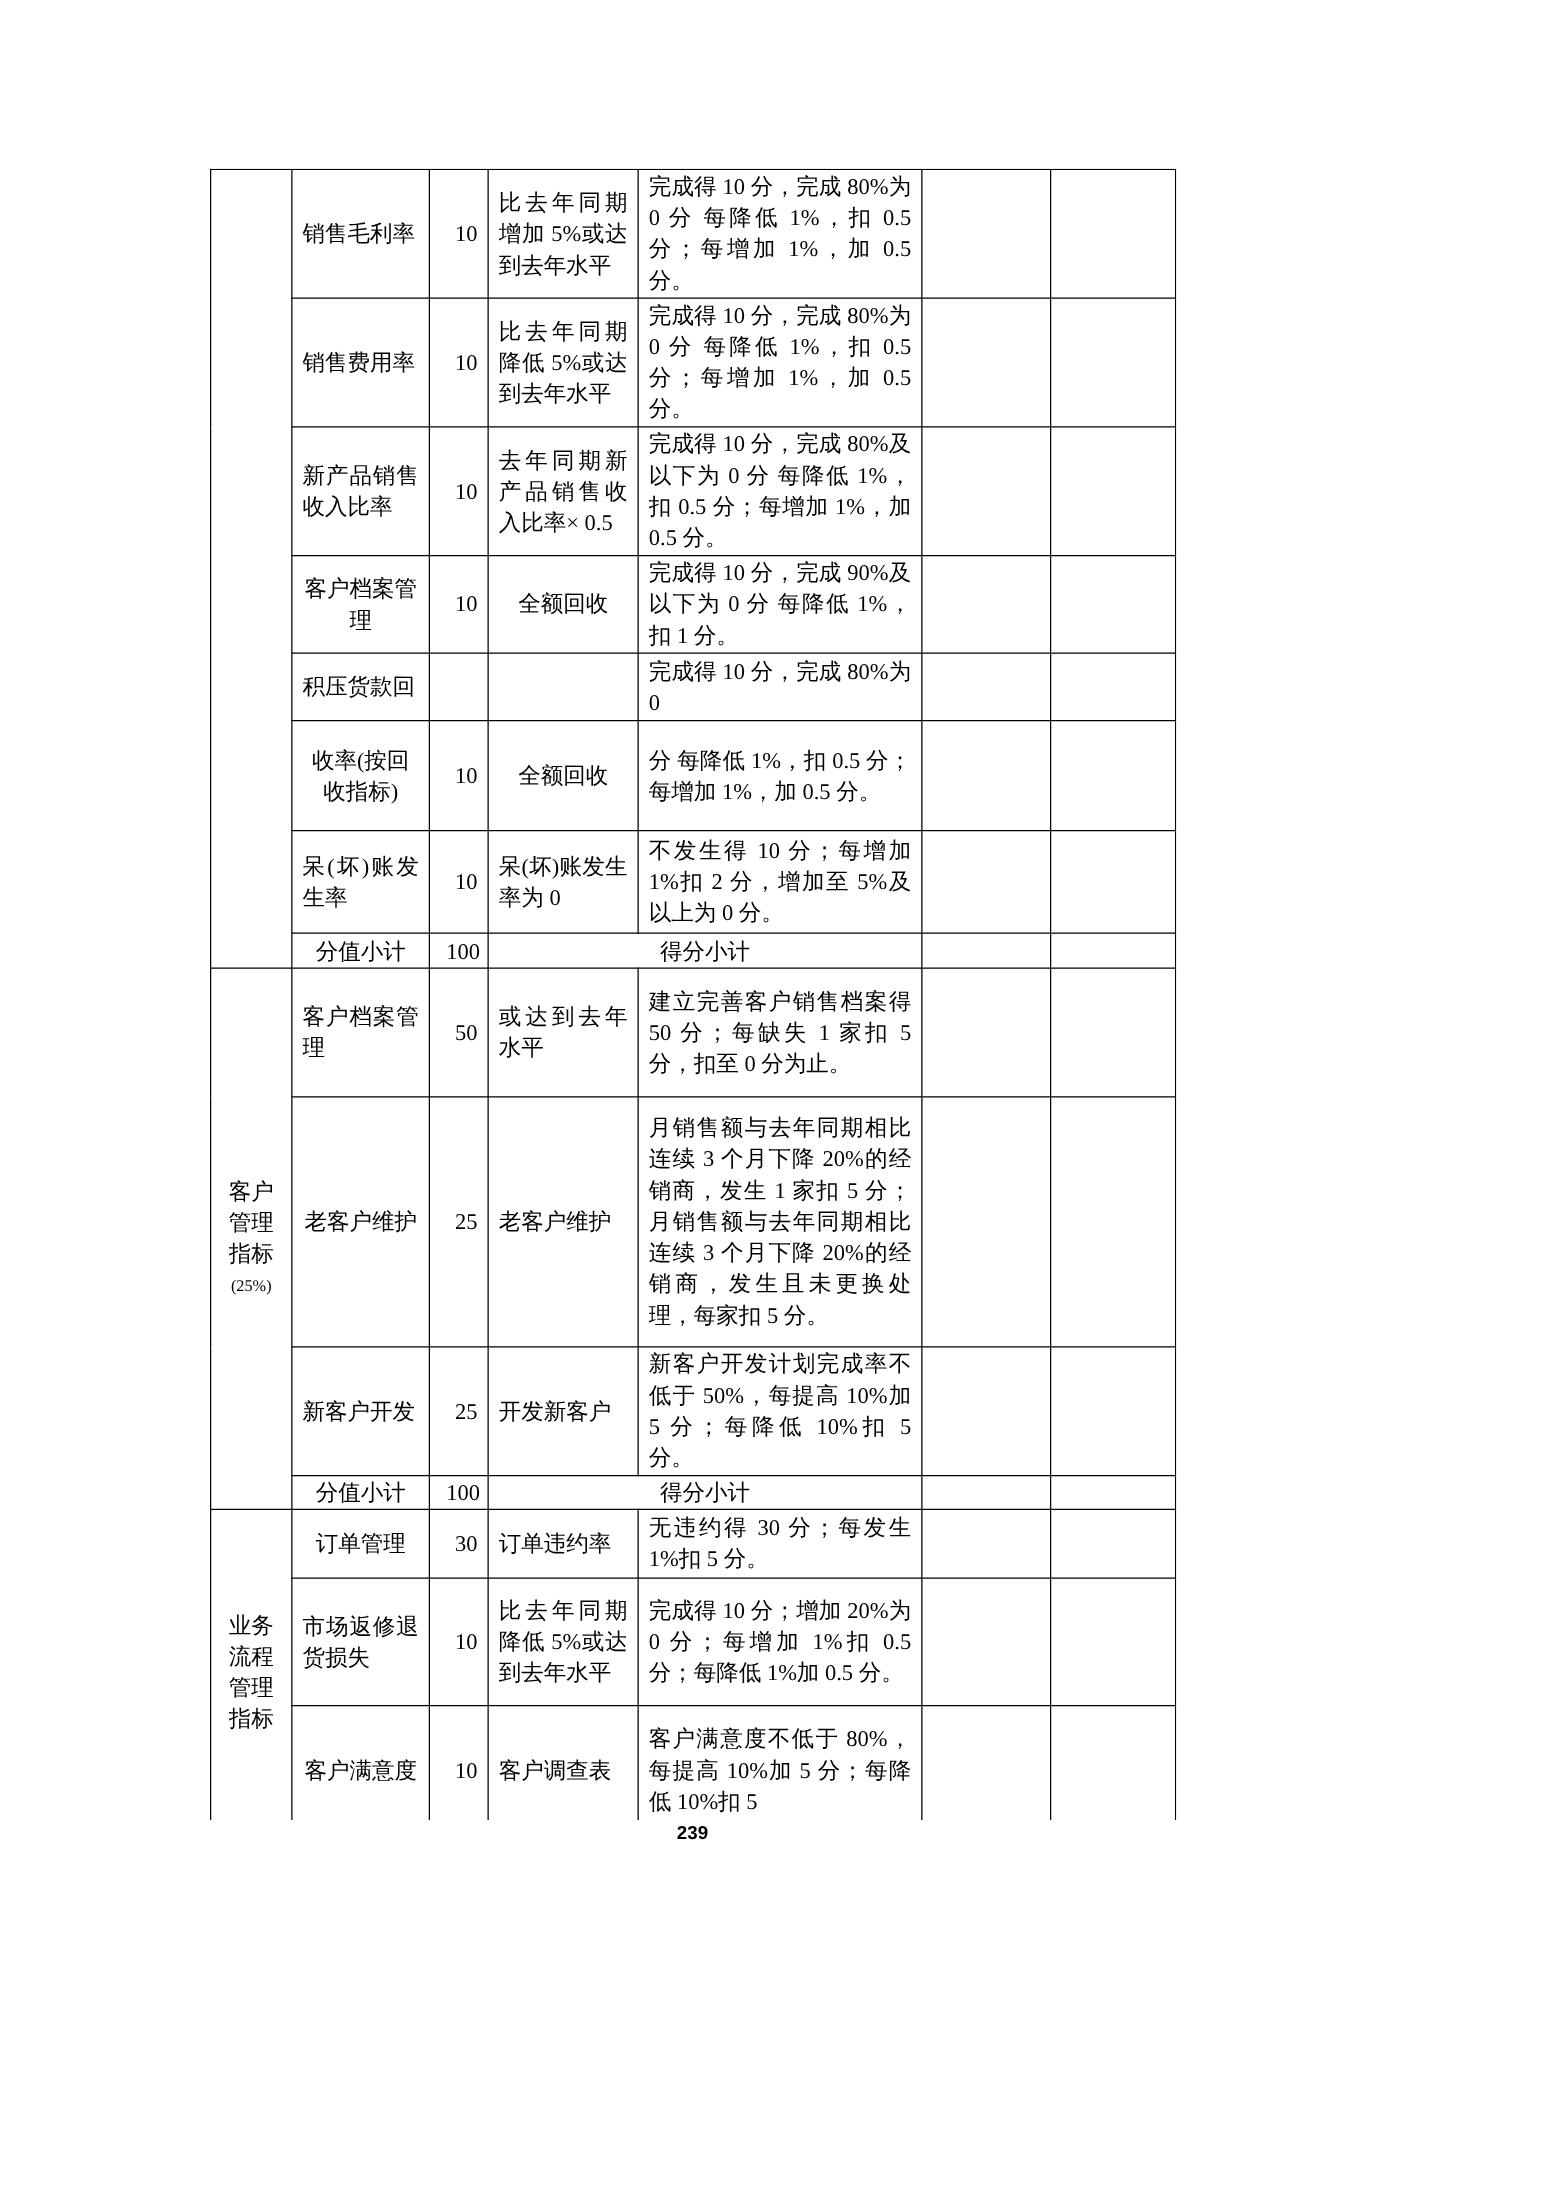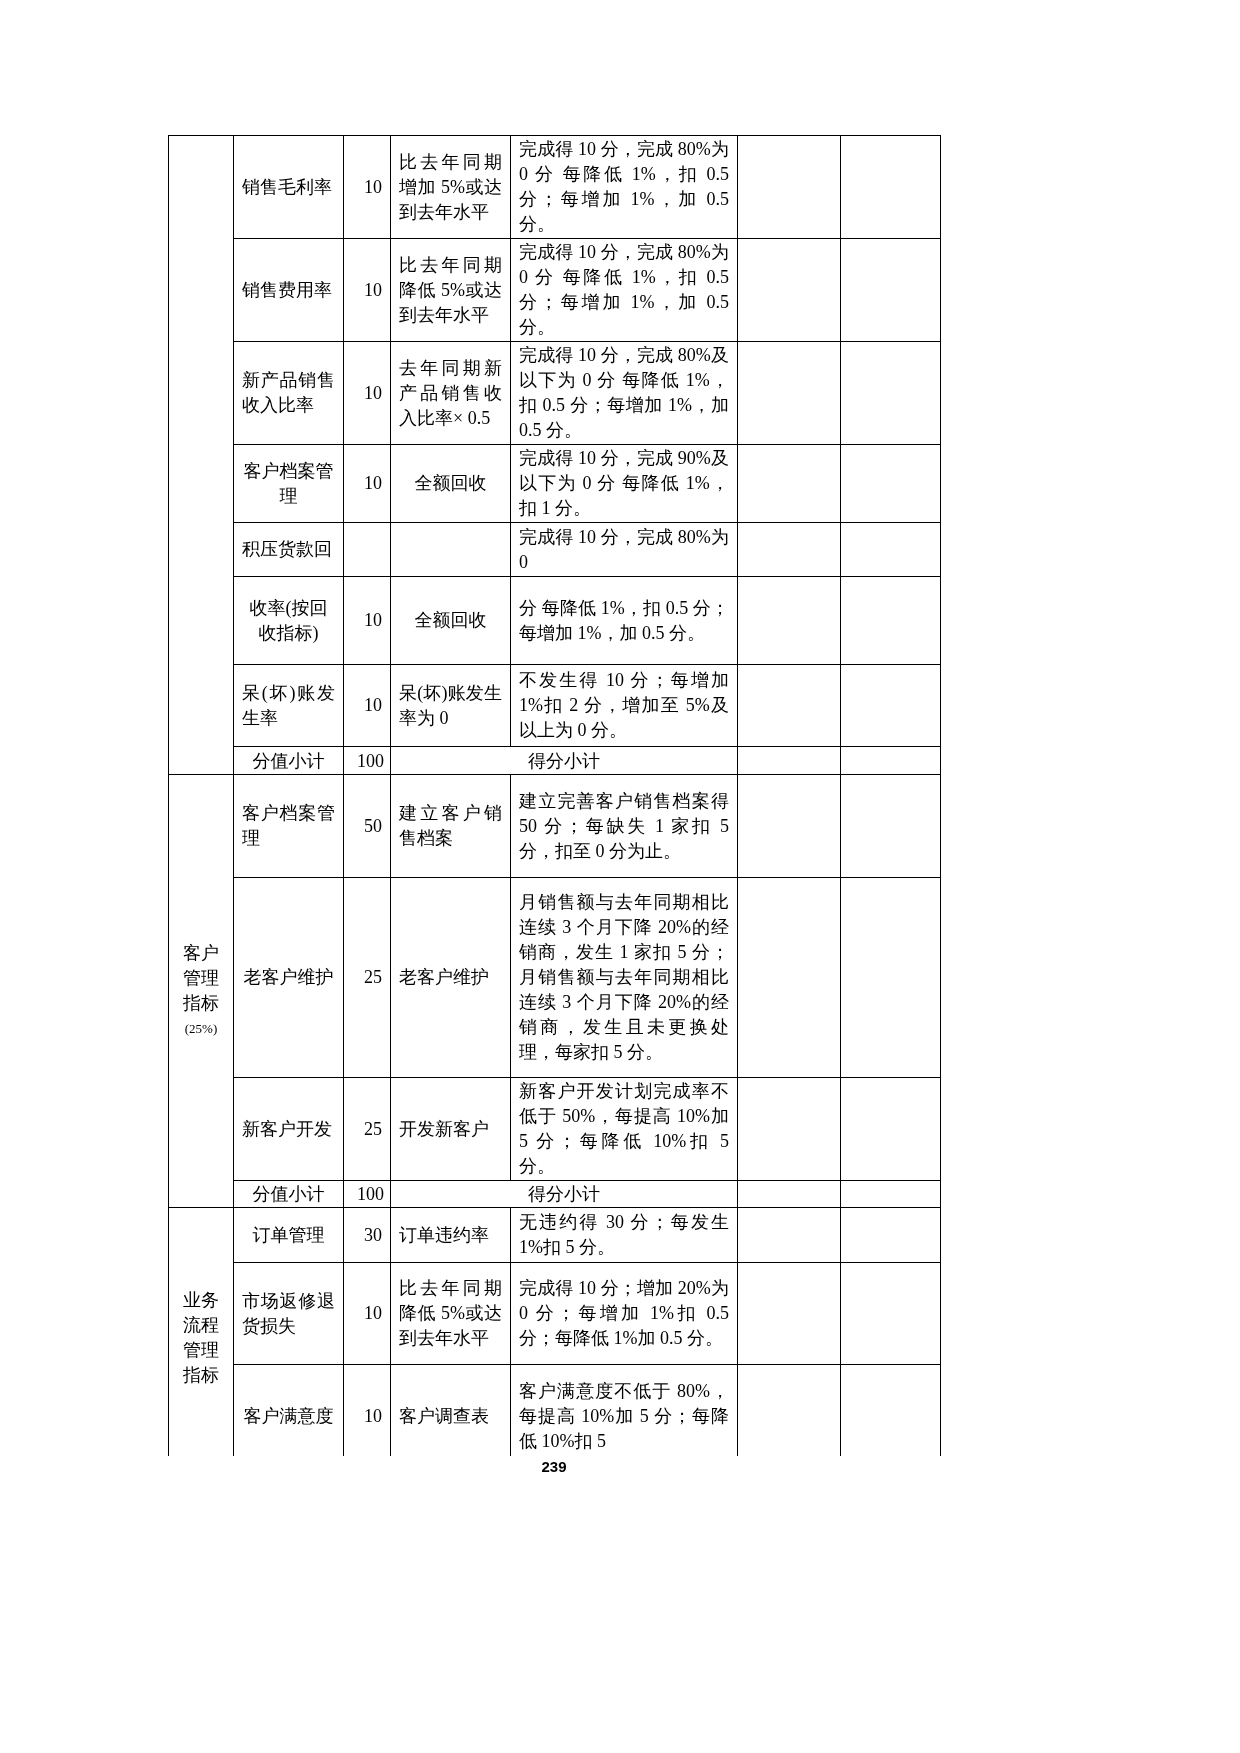--- a/index.html
+++ b/index.html
@@ -155,21 +155,21 @@
         <td></td>
       </tr>
 
       <tr style="height:103px">
         <td class="cat cat1" rowspan="4">
           <span>客户管理指标</span>
           <span class="sub">(25%)</span>
         </td>
         <td class="ind">客户档案管理</td>
         <td class="score">50</td>
-        <td class="std">建立客户销售档案</td>
+        <td class="std">或达到去年水平</td>
         <td class="rules">建立完善客户销售档案得 50 分；每缺失 1 家扣 5 分，扣至 0 分为止。</td>
         <td></td>
         <td></td>
       </tr>
 
       <tr style="height:200px">
         <td class="ind c">老客户维护</td>
         <td class="score">25</td>
         <td class="std">老客户维护</td>
         <td class="rules">月销售额与去年同期相比连续 3 个月下降 20%的经销商，发生 1 家扣 5 分；月销售额与去年同期相比连续 3 个月下降 20%的经销商，发生且未更换处理，每家扣 5 分。</td>

